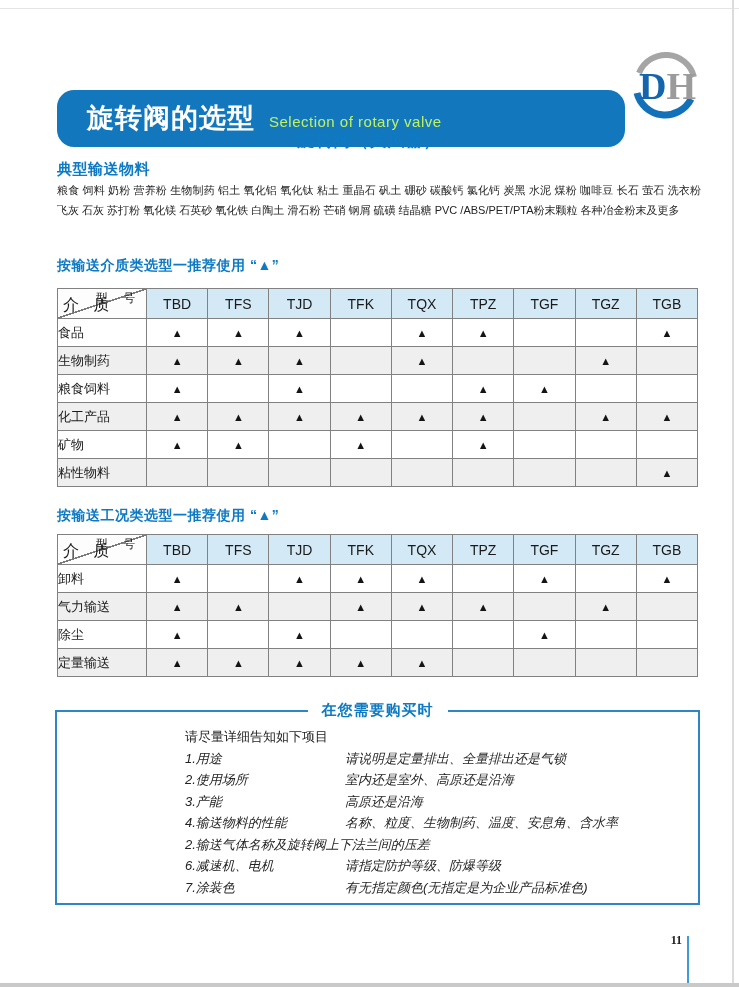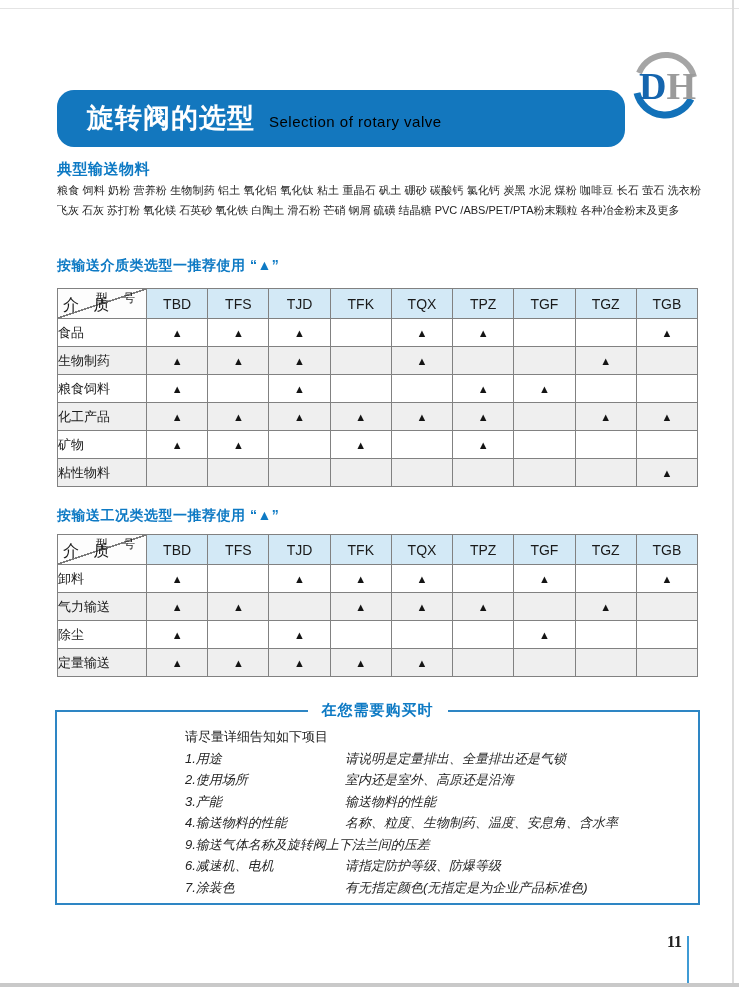--- a/index.html
+++ b/index.html
@@ -8,21 +8,21 @@
 
   
   .edge-top{position:absolute;left:0;top:8px;width:739px;height:1px;background:#e4e4e4;}
   .edge-right{position:absolute;left:732px;top:0;width:2px;height:987px;background:#dcdcdc;}
   .edge-bottom{position:absolute;left:0;top:983px;width:739px;height:4px;background:#c9c9c9;}
 
   
   .banner{position:absolute;left:57px;top:50px;width:568px;height:57px;border-radius:17px;
           background:var(--banner-blue,#1377BE);display:flex;align-items:baseline;padding:0 0 0 30px;box-sizing:border-box;margin-top:40px;}
   .banner-zh{color:#fff;font-weight:bold;font-size:27px;line-height:57px;letter-spacing:1px;}
-  .banner-en{color:#000000;font-size:15px;margin-left:14px;letter-spacing:0.5px;}
+  .banner-en{color:#bef264;font-size:15px;margin-left:14px;letter-spacing:0.5px;}
 
   .logo{position:absolute;left:626px;top:46px;width:88px;height:76px;}
 
   .subtitle{position:absolute;left:57px;top:129px;width:625px;text-align:center;
             color:var(--heading-blue,#0E7AC4);font-weight:bold;font-size:17px;letter-spacing:1px;}
 
   .sec-heading{position:absolute;color:var(--heading-blue,#0E7AC4);font-weight:bold;font-size:15px;letter-spacing:0.5px;}
   .materials-heading{left:57px;top:160px;}
   .materials-body{position:absolute;left:57px;top:181px;width:644px;font-size:11px;line-height:19.5px;color:#242424;text-align:justify;}
 
@@ -52,21 +52,21 @@
         border:2px solid var(--box-border,#2E86C4);}
   .pbox-title{position:absolute;top:-11px;left:50%;transform:translateX(-50%);background:#fff;
         padding:0 14px;color:var(--heading-blue,#0E7AC4);font-weight:bold;font-size:15px;white-space:nowrap;letter-spacing:1px;}
   .pbox-content{position:absolute;left:128px;top:14px;right:14px;font-size:13px;color:#242424;}
   .pintro{line-height:21.5px;}
   .pitem{display:flex;line-height:21.5px;font-style:italic;}
   .plabel{flex:0 0 auto;min-width:160px;}
   .pdesc{flex:1;}
 
   .page-num{position:absolute;left:648px;top:933px;width:34px;text-align:right;
-            font-family:"Liberation Serif","DejaVu Serif",serif;font-weight:bold;font-size:16px;color:#222;}
+            font-family:"Liberation Serif","DejaVu Serif",serif;font-weight:bold;font-size:12px;color:#222;}
   .page-num-line{position:absolute;left:687px;top:936px;width:2px;height:47px;background:var(--pagenum-line,#3F9BD5);}
 </style>
 </head>
 <body>
 
 <div class="page">
 
   <div class="edge-top"></div>
   <div class="edge-right"></div>
   <div class="edge-bottom"></div>
@@ -79,20 +79,21 @@
   <div class="logo">
     <svg width="88" height="76" viewBox="0 0 88 76">
       <path d="M 13 27 A 29 29 0 0 1 68 31" fill="none" stroke="#A5A5A5" stroke-width="6"></path>
       <path d="M 11 47 A 29 29 0 0 0 65 53" fill="none" stroke="#1271B9" stroke-width="7"></path>
       <text x="13" y="53" font-family="Liberation Serif, DejaVu Serif, serif" font-weight="bold" font-size="38">
         <tspan fill="#1565AE" id="logo-d">D</tspan><tspan fill="#9B9B9B" id="logo-h">H</tspan>
       </text>
     </svg>
   </div>
 
+  <div class="subtitle">旋转阀（关风器）</div>
 
   <div class="sec-heading materials-heading">典型输送物料</div>
   <div class="materials-body">粮食 饲料 奶粉 营养粉 生物制药 铝土 氧化铝 氧化钛 粘土 重晶石 矾土 硼砂 碳酸钙 氯化钙 炭黑 水泥 煤粉 咖啡豆 长石 萤石 洗衣粉 飞灰 石灰 苏打粉 氧化镁 石英砂 氧化铁 白陶土 滑石粉 芒硝 钢屑 硫磺 结晶糖 PVC /ABS/PET/PTA粉末颗粒 各种冶金粉末及更多</div>
 
   <div class="sec-heading t1-heading">按输送介质类选型一推荐使用 “▲”</div>
   <table class="sel t1">
     <thead>
       <tr>
         <th class="corner">
           <span class="diag"></span>
@@ -266,28 +267,28 @@
           <div class="pitem">
             <span class="plabel">1.用途</span>
             <span class="pdesc">请说明是定量排出、全量排出还是气锁</span>
           </div>
           <div class="pitem">
             <span class="plabel">2.使用场所</span>
             <span class="pdesc">室内还是室外、高原还是沿海</span>
           </div>
           <div class="pitem">
             <span class="plabel">3.产能</span>
-            <span class="pdesc">输送物料的性能</span>
+            <span class="pdesc">高原还是沿海</span>
           </div>
           <div class="pitem">
             <span class="plabel">4.输送物料的性能</span>
             <span class="pdesc">名称、粒度、生物制药、温度、安息角、含水率</span>
           </div>
           <div class="pitem">
-            <span class="plabel">9.输送气体名称及旋转阀上下法兰间的压差</span>
+            <span class="plabel">2.输送气体名称及旋转阀上下法兰间的压差</span>
             <span class="pdesc"></span>
           </div>
           <div class="pitem">
             <span class="plabel">6.减速机、电机</span>
             <span class="pdesc">请指定防护等级、防爆等级</span>
           </div>
           <div class="pitem">
             <span class="plabel">7.涂装色</span>
             <span class="pdesc">有无指定颜色(无指定是为企业产品标准色)</span>
           </div>

